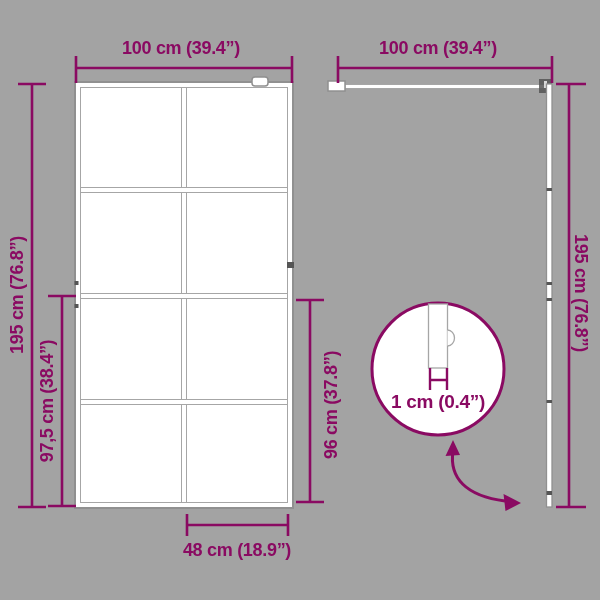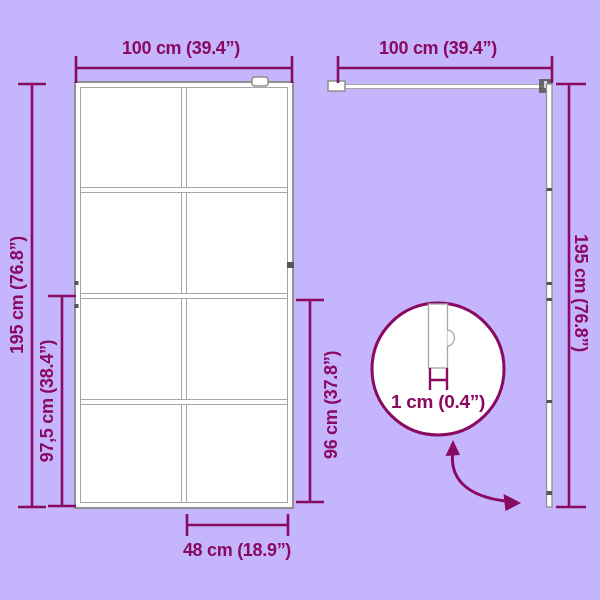--- a/index.html
+++ b/index.html
@@ -5,21 +5,21 @@
   :root{
     --accent:#8a0a62;
     --frame:#909090;
     --frame-light:#a6a6a6;
     --mark:#555555;
   }
   html,body{margin:0;padding:0;background:#ffffff;}
   .stage{
     position:relative;
     width:600px;height:600px;
-    background:#c4b5fd;
+    background:#a3a3a3;
     font-family:"Liberation Sans",sans-serif;
     overflow:hidden;
   }
   svg{position:absolute;left:0;top:0;}
   .dim{stroke:var(--accent);stroke-width:2.6;fill:none;}
   .dim-thin{stroke:var(--accent);stroke-width:2.4;fill:none;}
   .accent-fill{fill:var(--accent);stroke:none;}
   .circle-outline{stroke:var(--accent);stroke-width:3;fill:#ffffff;}
   .frame{stroke:var(--frame);fill:#ffffff;}
   .frame-inner{stroke:var(--frame-light);fill:none;}

